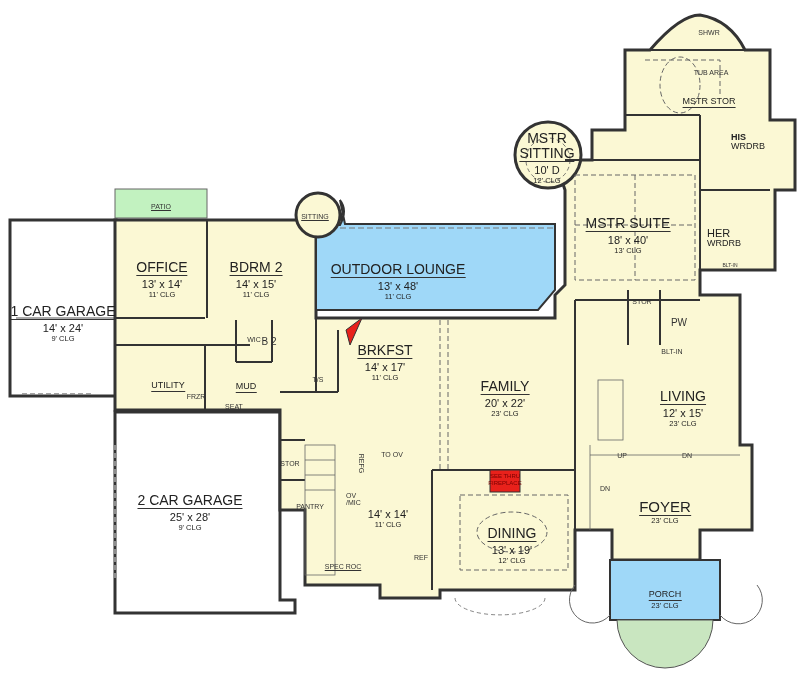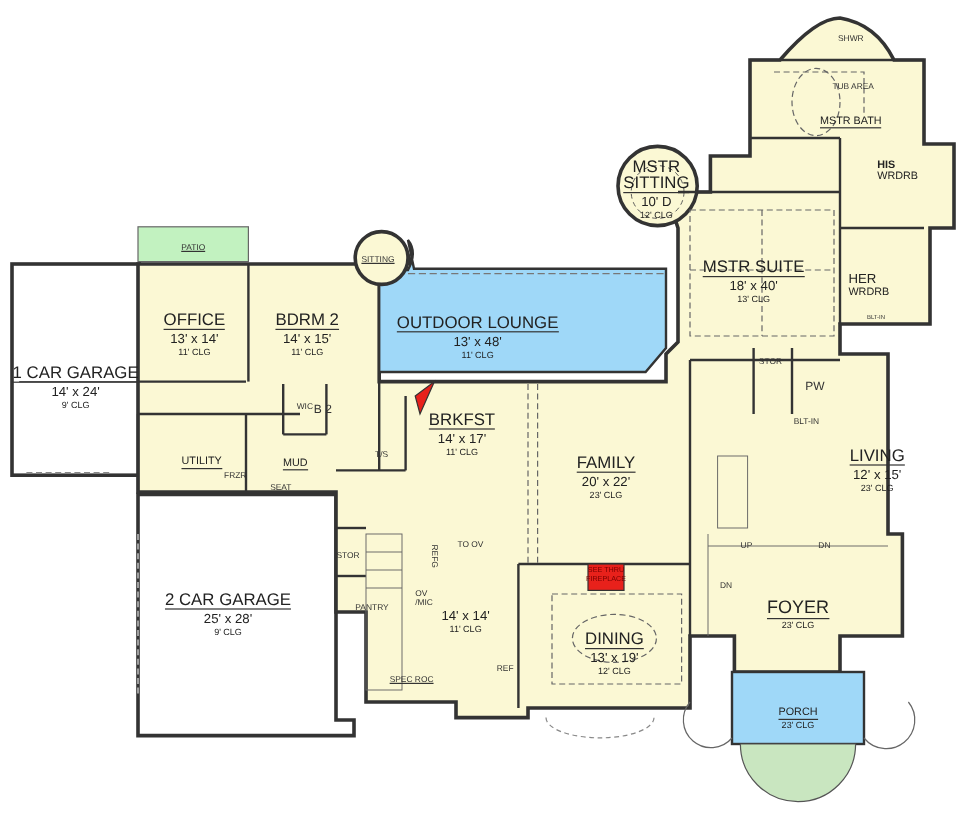--- a/index.html
+++ b/index.html
@@ -140,21 +140,21 @@
   <span class="c">12' CLG</span>
 </div>
 
 <div class="lbl" style="left:628px;top:215px;">
   <span class="n">MSTR SUITE</span>
   <span class="d">18' x 40'</span>
   <span class="c">13' CLG</span>
 </div>
 
 <div class="lbl md" style="left:709px;top:91px;">
-  <span class="n" style="font-size:9px;">MSTR BATH</span>
+  <span class="n" style="font-size:9px;">MSTR STOR</span>
 </div>
 <div class="sm" style="left:709px;top:29px;">SHWR</div>
 <div class="sm" style="left:711px;top:69px;">TUB AREA</div>
 
 <div class="lbl" style="left:748px;top:133px;text-align:left;">
   <span style="display:block;font-size:9px;font-weight:bold;">HIS</span>
   <span style="display:block;font-size:9px;">WRDRB</span>
 </div>
 
 <div class="lbl" style="left:724px;top:228px;text-align:left;">
@@ -168,21 +168,21 @@
   <span class="d">14' x 17'</span>
   <span class="c">11' CLG</span>
 </div>
 
 <div class="lbl" style="left:505px;top:378px;">
   <span class="n">FAMILY</span>
   <span class="d">20' x 22'</span>
   <span class="c">23' CLG</span>
 </div>
 
-<div class="lbl" style="left:683px;top:372px;margin-left:48px;">
+<div class="lbl" style="left:683px;top:388px;">
   <span class="n">LIVING</span>
   <span class="d">12' x 15'</span>
   <span class="c">23' CLG</span>
 </div>
 
 <div class="lbl md" style="left:168px;top:375px;">
   <span class="n" style="font-size:9px;">UTILITY</span>
 </div>
 
 <div class="lbl md" style="left:246px;top:376px;">

